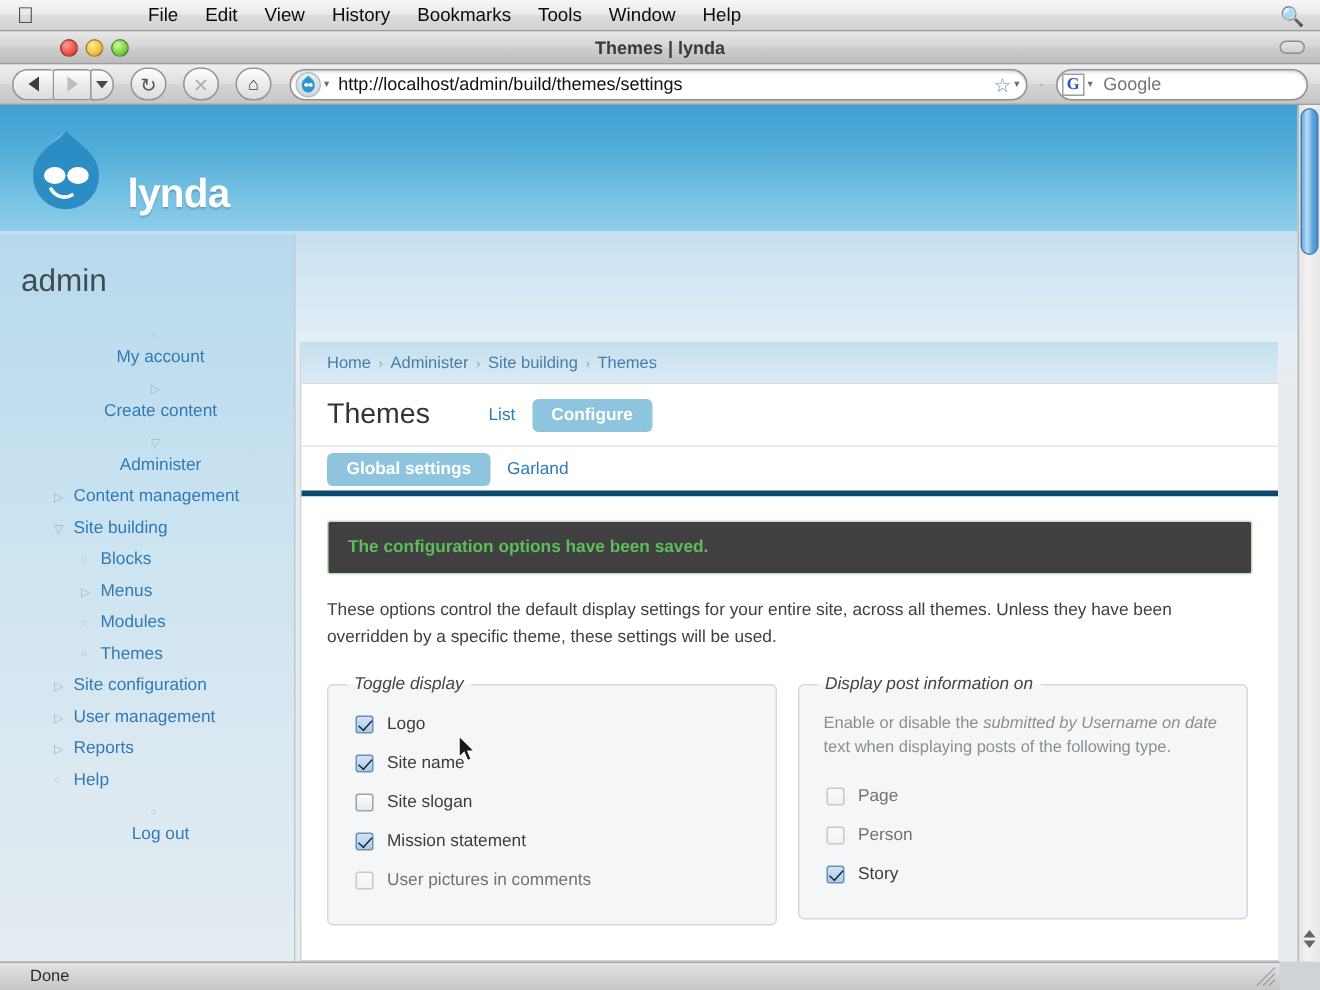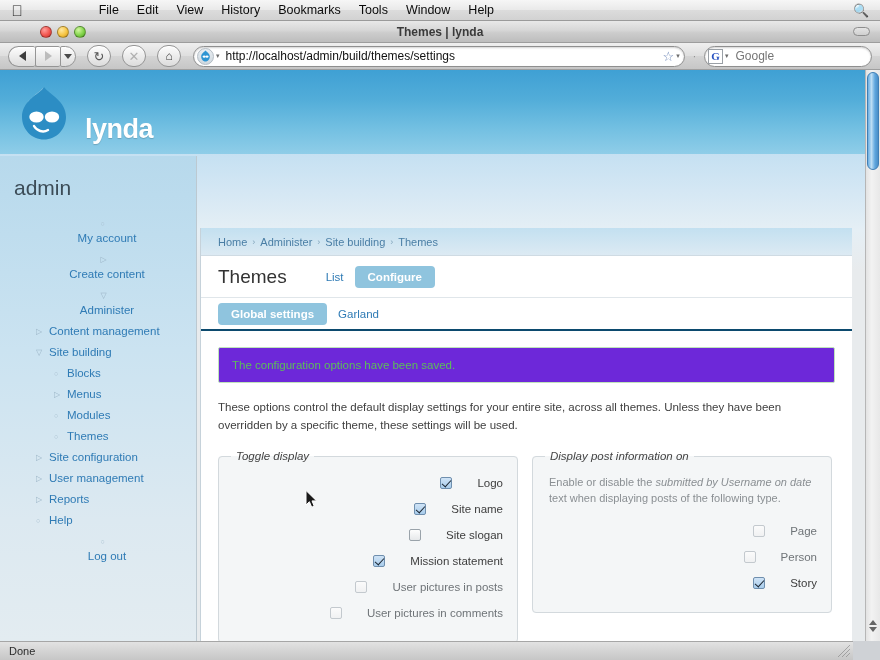--- a/index.html
+++ b/index.html
@@ -146,47 +146,47 @@
   .title-row{
     height:42px; display:flex; align-items:center; padding:0 17px;
     border-bottom:1px solid #e0e6ea; background:#fff;
   }
   .page-title{ font-size:19px; color:#333; font-weight:normal; margin-right:28px;}
   .tab{ font-size:11.5px; color:#2f7bb5; padding:4px 11px; border-radius:3px 3px 0 0; }
   .tab.active{ background:#8fc4de; color:#ffffff; font-weight:bold; padding:5px 13px; border-radius:4px;}
 
   .subtab-row{
     height:33px; display:flex; align-items:center; padding:0 17px;
-    background:#fff; border-bottom:2px solid #0c4a6e;
+    background:#fff; border-bottom:4px solid #0c4a6e;
   }
   .subtab{ font-size:11.5px; color:#2f7bb5; padding:4px 11px;}
   .subtab.active{ background:#8fc4de; color:#fff; font-weight:bold; padding:5px 13px; border-radius:4px;}
 
   .body-area{ padding:16px 17px 0 17px; background:#fff; }
   .status-msg{
-    border:1px solid #bfe3bb; background:#6d28d9; color:#5dbd5a;
-    font-size:11.5px; padding:11px 13px; border-radius:2px;
+    border:1px solid #bfe3bb; background:#404040; color:#5dbd5a;
+    font-size:11.5px; padding:11px 13px; border-radius:2px;font-weight:bold;
   }
   .intro{
     font-size:11.5px; color:#404040; line-height:18px; margin-top:15px; margin-bottom:16px;
     max-width:600px;
   }
 
   .fieldsets{ display:flex; gap:14px; align-items:flex-start;}
   fieldset.fs{
     border:1px solid #d3d9dd; border-radius:4px; background:#f4f6f7;
     padding:8px 14px 16px 14px; position:relative;
   }
   fieldset.fs legend{ font-size:11.5px; color:#444; padding:0 5px; margin-left:-2px;font-style:italic;}
   .fs-desc{ font-size:11px; color:#8a8f93; line-height:16px; margin:4px 0 12px 2px;}
   .fs-desc em{ font-style:italic; }
   .fs-left{ width:300px; }
   .fs-right{ width:300px; }
 
-  .cbrow{ display:flex; align-items:center; gap:25px; padding:7px 0 7px 4px;justify-content:flex-end;}
+  .cbrow{ display:flex; align-items:center; gap:9px; padding:7px 0 7px 4px;}
   .cb{
     width:12px; height:12px; flex:none; border-radius:2px; position:relative;
     border:1px solid #9aa3aa; background:linear-gradient(to bottom,#fdfdfd,#e6e8ea);
   }
   .cb.checked{
     background:linear-gradient(to bottom,#cfe3f6,#a9cdec);
     border-color:#6f8fae;
   }
   .cb.checked::after{
     content:""; position:absolute; left:3px; top:0px; width:4px; height:8px;
@@ -210,21 +210,21 @@
   .sc-arrows{ position:absolute; bottom:0; left:0; width:14px; height:30px;
     display:flex; flex-direction:column; align-items:center; justify-content:center; gap:2px;}
   .sc-up{ width:0;height:0;border-left:4px solid transparent;border-right:4px solid transparent;border-bottom:5px solid #666;}
   .sc-dn{ width:0;height:0;border-left:4px solid transparent;border-right:4px solid transparent;border-top:5px solid #666;}
 
   
   .statusbar{
     position:absolute; bottom:0; left:0; width:853px; height:19px;
     background:linear-gradient(to bottom,#e2e2e2,#c6c6c6);
     border-top:1px solid #a6a6a6;
-    display:flex; align-items:center; font-size:11px; color:#2b2b2b; padding-left:9px;
+    display:flex; align-items:center; font-size:11px; color:#2b2b2b; padding-left:20px;
   }
   .grip{ margin-left:auto; margin-right:2px; width:14px;height:14px; opacity:.55;}
 
   
   .cursor{ position:absolute; left:305px; top:490px; width:13px; height:19px; z-index:50;}
 </style>
 </head>
 <body>
 
 <div id="app">
@@ -416,24 +416,20 @@
                   <div class="cbrow">
                     <span class="cb"></span>
                     <span class="cblabel">Site slogan</span>
                   </div>
                   <div class="cbrow">
                     <span class="cb checked"></span>
                     <span class="cblabel">Mission statement</span>
                   </div>
                   <div class="cbrow">
                     <span class="cb dim"></span>
-                    <span class="cblabel dim">User pictures in posts</span>
-                  </div>
-                  <div class="cbrow">
-                    <span class="cb dim"></span>
                     <span class="cblabel dim">User pictures in comments</span>
                   </div>
                 </div>
             </fieldset>
 
             <fieldset class="fs fs-right">
               <legend>Display post information on</legend>
               <div class="fs-desc">
                 <span>Enable or disable the </span><em>submitted by Username on date</em><span> text when displaying posts of the following type.</span>
               </div>

